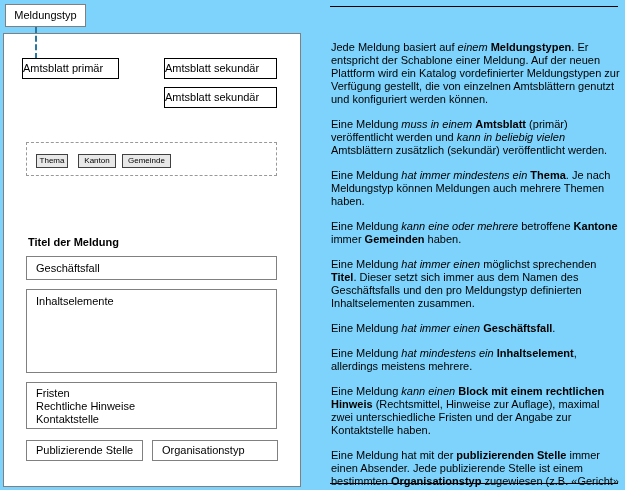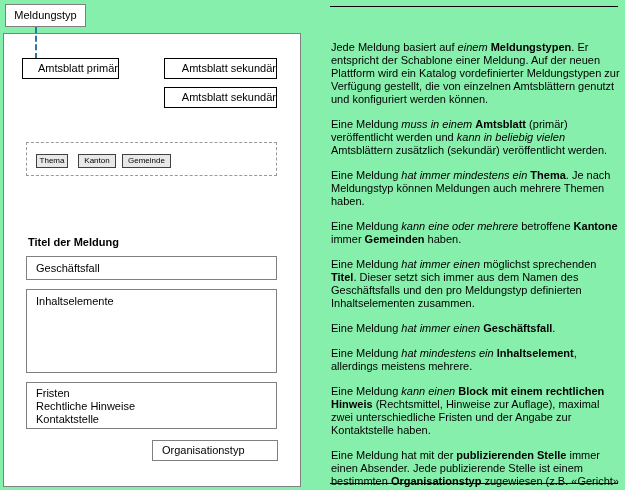--- a/index.html
+++ b/index.html
@@ -4,21 +4,21 @@
 <style>
   * { margin: 0; padding: 0; box-sizing: border-box; }
   body {
     font-family: "Liberation Sans", sans-serif;
     background: #ffffff;
   }
   .canvas {
     position: relative;
     width: 625px;
     height: 490px;
-    background: #86efac;
+    background: #7dd3fc;
     overflow: hidden;
   }
 
   
   .outer-box {
     position: absolute;
     left: 3px; top: 33px;
     width: 298px; height: 454px;
     border: 1px solid #808080;
     background: #ffffff;
@@ -41,21 +41,21 @@
     height: 32px; width: 0;
     border-left: 2px dashed #2878a0;
     z-index: 2;
   }
   .black-box {
     position: absolute;
     border: 1px solid #000000;
     background: #ffffff;
     font-size: 11px;
     color: #000000;
-    text-align: right;
+    text-align: left;
     line-height: 19px;
     z-index: 2;
   }
   .amtsblatt-primaer   { left: 22px;  top: 58px; width: 97px;  height: 21px; }
   .amtsblatt-sekundaer1{ left: 164px; top: 58px; width: 113px; height: 21px; }
   .amtsblatt-sekundaer2{ left: 164px; top: 87px; width: 113px; height: 21px; }
 
   .dashed-region {
     position: absolute;
     left: 26px; top: 142px;
@@ -172,20 +172,21 @@
   <div class="gray-box geschaeftsfall-box">Geschäftsfall</div>
 
   <div class="gray-box inhalt-box">Inhaltselemente</div>
 
   <div class="gray-box legal-box">
     <div>Fristen</div>
     <div>Rechtliche Hinweise</div>
     <div>Kontaktstelle</div>
   </div>
 
+  <div class="gray-box pub-box">Publizierende Stelle</div>
 
   <div class="gray-box org-box">Organisationstyp</div>
 
   <div class="rule rule-top"></div>
 
   <div class="explanation">
       <p><span>Jede Meldung basiert auf </span><span class="i">einem</span><span> </span><span class="b">Meldungstypen</span><span>. Er entspricht der Schablone einer Meldung. Auf der neuen Plattform wird ein Katalog vordefinierter Meldungstypen zur Verfügung gestellt, die von einzelnen Amtsblättern genutzt und konfiguriert werden können.</span></p>
       <p><span>Eine Meldung </span><span class="i">muss in einem</span><span> </span><span class="b">Amtsblatt</span><span> (primär) veröffentlicht werden und </span><span class="i">kann in beliebig vielen</span><span> Amtsblättern zusätzlich (sekundär) veröffentlicht werden.</span></p>
       <p><span>Eine Meldung </span><span class="i">hat immer mindestens ein</span><span> </span><span class="b">Thema</span><span>. Je nach Meldungstyp können Meldungen auch mehrere Themen haben.</span></p>
       <p><span>Eine Meldung </span><span class="i">kann eine oder mehrere</span><span> betroffene </span><span class="b">Kantone</span><span> immer </span><span class="b">Gemeinden</span><span> haben.</span></p>

